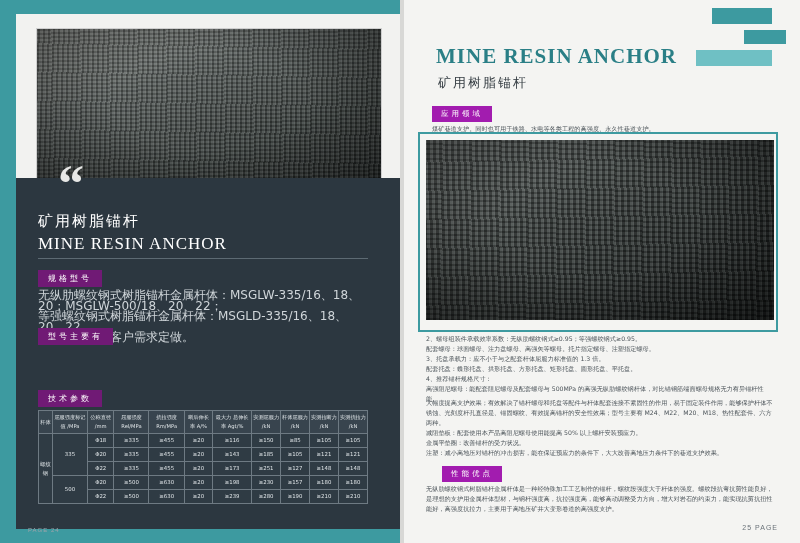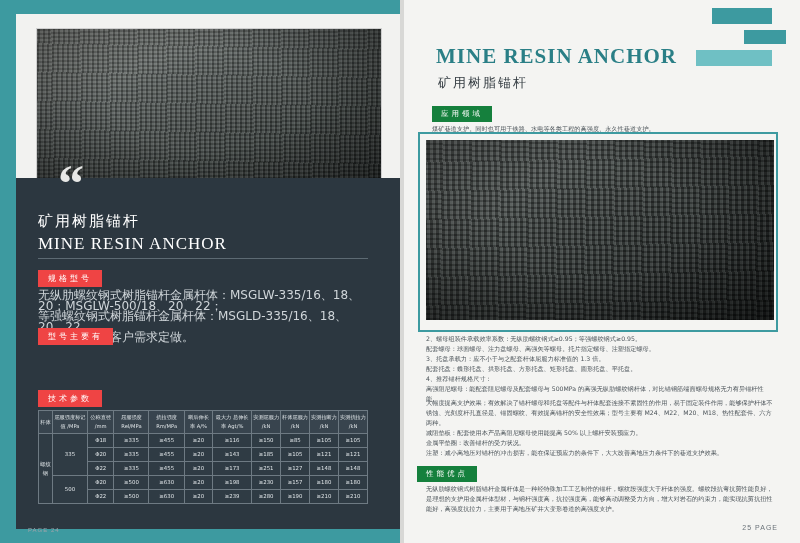--- a/index.html
+++ b/index.html
@@ -12,38 +12,38 @@
   .lp-teal-left{position:absolute;left:0;top:0;width:16px;height:543px;background:#3d9aa0;}
   .lp-white{position:absolute;left:16px;top:14px;width:384px;height:515px;background:#f2f2f0;}
   .lp-photo{position:absolute;left:36px;top:28px;width:344px;height:160px;overflow:hidden;border:1px solid #cfcfcf;}
   .lp-dark-band{position:absolute;left:16px;top:178px;width:384px;height:351px;background:#2c3740;}
   .quote{position:absolute;left:58px;top:158px;font-size:52px;line-height:52px;color:#e8e8e6;font-family:"Liberation Serif",serif;font-weight:bold;}
   .lp-title-cn{position:absolute;left:38px;top:212px;font-size:15px;color:#ffffff;letter-spacing:2px;font-family:"DejaVu Sans",sans-serif;}
   .lp-title-en{position:absolute;left:38px;top:234px;font-size:17px;color:#ffffff;letter-spacing:1px;font-family:"Liberation Serif",serif;}
   .lp-rule{position:absolute;left:38px;top:258px;width:330px;height:1px;background:#5d6a73;}
 
   .sec-tag{position:absolute;background:#3d9aa0;color:#ffffff;font-size:8px;padding:3px 10px;letter-spacing:3px;font-family:"DejaVu Sans",sans-serif;}
-  .sec-tag.dark{background:#ef4444;font-family:Liberation Mono, monospace;}
+  .sec-tag.dark{background:#701a75;font-family:Liberation Mono, monospace;}
   .lp-body{position:absolute;color:#cfd5d9;font-size:12px;line-height:10.5px;font-family:"DejaVu Sans",sans-serif;width:330px;}
 
   table.spec{position:absolute;left:38px;top:410px;width:330px;border-collapse:collapse;font-size:5.4px;color:#dfe4e7;font-family:"DejaVu Sans",sans-serif;}
   table.spec th,table.spec td{border:1px solid #6e7a83;text-align:center;padding:2px 1px;line-height:9px;font-weight:normal;}
   table.spec th{background:#38444e;font-size:5.2px;}
   table.spec td{background:#2f3b44;}
   .lp-foot{position:absolute;left:28px;bottom:10px;font-size:6px;color:#9aa3aa;letter-spacing:1px;}
   .lp-teal-bottom{position:absolute;left:0;bottom:0;width:400px;height:14px;background:#3d9aa0;}
 
   
   .page-right{position:absolute;left:400px;top:0;width:400px;height:543px;background:#f4f4f2;overflow:hidden;}
   .rp-bar1{position:absolute;right:28px;top:8px;width:60px;height:16px;background:#3d9aa0;}
   .rp-bar2{position:absolute;right:14px;top:30px;width:42px;height:14px;background:#3d9aa0;}
   .rp-bar3{position:absolute;right:28px;top:50px;width:76px;height:16px;background:#6fc0c4;}
   .rp-title-en{position:absolute;left:36px;top:44px;font-size:21px;color:#2a7f86;letter-spacing:1px;font-family:"Liberation Serif",serif;font-weight:bold;}
   .rp-title-cn{position:absolute;left:38px;top:74px;font-size:13px;color:#333b41;letter-spacing:2px;font-family:"DejaVu Sans",sans-serif;}
-  .rp-tag{position:absolute;background:#15803d;color:#ffffff;font-size:7.5px;padding:3px 9px;letter-spacing:3px;font-family:"DejaVu Sans",sans-serif;}
+  .rp-tag{position:absolute;background:#a21caf;color:#ffffff;font-size:7.5px;padding:3px 9px;letter-spacing:3px;font-family:"DejaVu Sans",sans-serif;}
   .rp-body{position:absolute;color:#4b5359;font-size:6.2px;line-height:10px;font-family:"DejaVu Sans",sans-serif;}
   .rp-photo{position:absolute;left:26px;top:140px;width:348px;height:180px;overflow:hidden;}
   .rp-frame{position:absolute;left:18px;top:132px;width:356px;height:196px;border:2px solid #3d9aa0;}
   .rp-foot{position:absolute;right:22px;bottom:12px;font-size:7px;color:#6a7279;letter-spacing:1px;}
   .rp-teal-left{position:absolute;left:0;top:0;width:4px;height:543px;background:#d8d8d6;}
 
   
   .rebar{position:absolute;inset:0;background:
     repeating-linear-gradient(92deg, rgba(255,255,255,.10) 0 1px, rgba(0,0,0,.22) 1px 3px, rgba(255,255,255,.05) 3px 5px),
     repeating-linear-gradient(178deg, rgba(0,0,0,.18) 0 2px, rgba(255,255,255,.06) 2px 4px),
@@ -190,19 +190,19 @@
     <div class="rp-body" style="left:26px;top:344px;width:350px;">配套螺母：球面螺母、注力盘螺母、高强矢等螺母。托片指定螺母、注塑指定螺母。</div>
     <div class="rp-body" style="left:26px;top:354px;width:350px;">3、托盘承载力：应不小于与之配套杆体屈服力标准值的 1.3 倍。</div>
     <div class="rp-body" style="left:26px;top:364px;width:350px;">配套托盘：蝶形托盘、拱形托盘、方形托盘、矩形托盘、圆形托盘、平托盘。</div>
     <div class="rp-body" style="left:26px;top:374px;width:350px;">4、推荐锚杆规格尺寸：</div>
     <div class="rp-body" style="left:26px;top:384px;width:350px;">高强阻尼螺母：能配套阻尼螺母及配套螺母与 500MPa 的高强无纵肋螺纹钢杆体，对比锚钢筋端面螺母规格无力有异锚杆性能。</div>
     <div class="rp-body" style="left:26px;top:398px;width:350px;">大幅度提高支护效果；有效解决了锚杆螺母和托盘等配件与杆体配套连接不紧固性的作用，易于固定装件作用，能够保护杆体不锈蚀、光刻度杆孔直径是、锚固螺纹、有效提高锚杆的安全性效果；型号主要有 M24、M22、M20、M18、热性配套件、六方两种。</div>
     <div class="rp-body" style="left:26px;top:428px;width:350px;">减阻垫板：配套使用本产品高阻尼螺母使用能提高 50% 以上螺杆安装预应力。</div>
     <div class="rp-body" style="left:26px;top:438px;width:350px;">金属平垫圈：改善锚杆的受力状况。</div>
     <div class="rp-body" style="left:26px;top:448px;width:350px;">注塑：减小高地压对锚杆的冲击损害，能在保证预应力的条件下，大大改善高地压力条件下的巷道支护效果。</div>
 
-    <div class="rp-tag" style="left:17px;top:466px;">性能优点</div>
+    <div class="rp-tag" style="left:42px;top:466px;">性能优点</div>
     <div class="rp-body" style="left:26px;top:484px;width:350px;">无纵肋螺纹钢式树脂锚杆金属杆体是一种经特殊加工工艺制作的锚杆，螺纹段强度大于杆体的强度。螺纹段抗弯抗剪性能良好，是理想的支护用金属杆体型材，与钢杆强度高，抗拉强度高，能够高动调整受力方向，增大对岩石的约束力，能实现抗剪抗扭性能好，高强度抗拉力，主要用于高地压矿井大变形卷道的高强度支护。</div>
 
     <div class="rp-foot">25 PAGE</div>
   </div>
 
 </div>
 
 </body></html>

